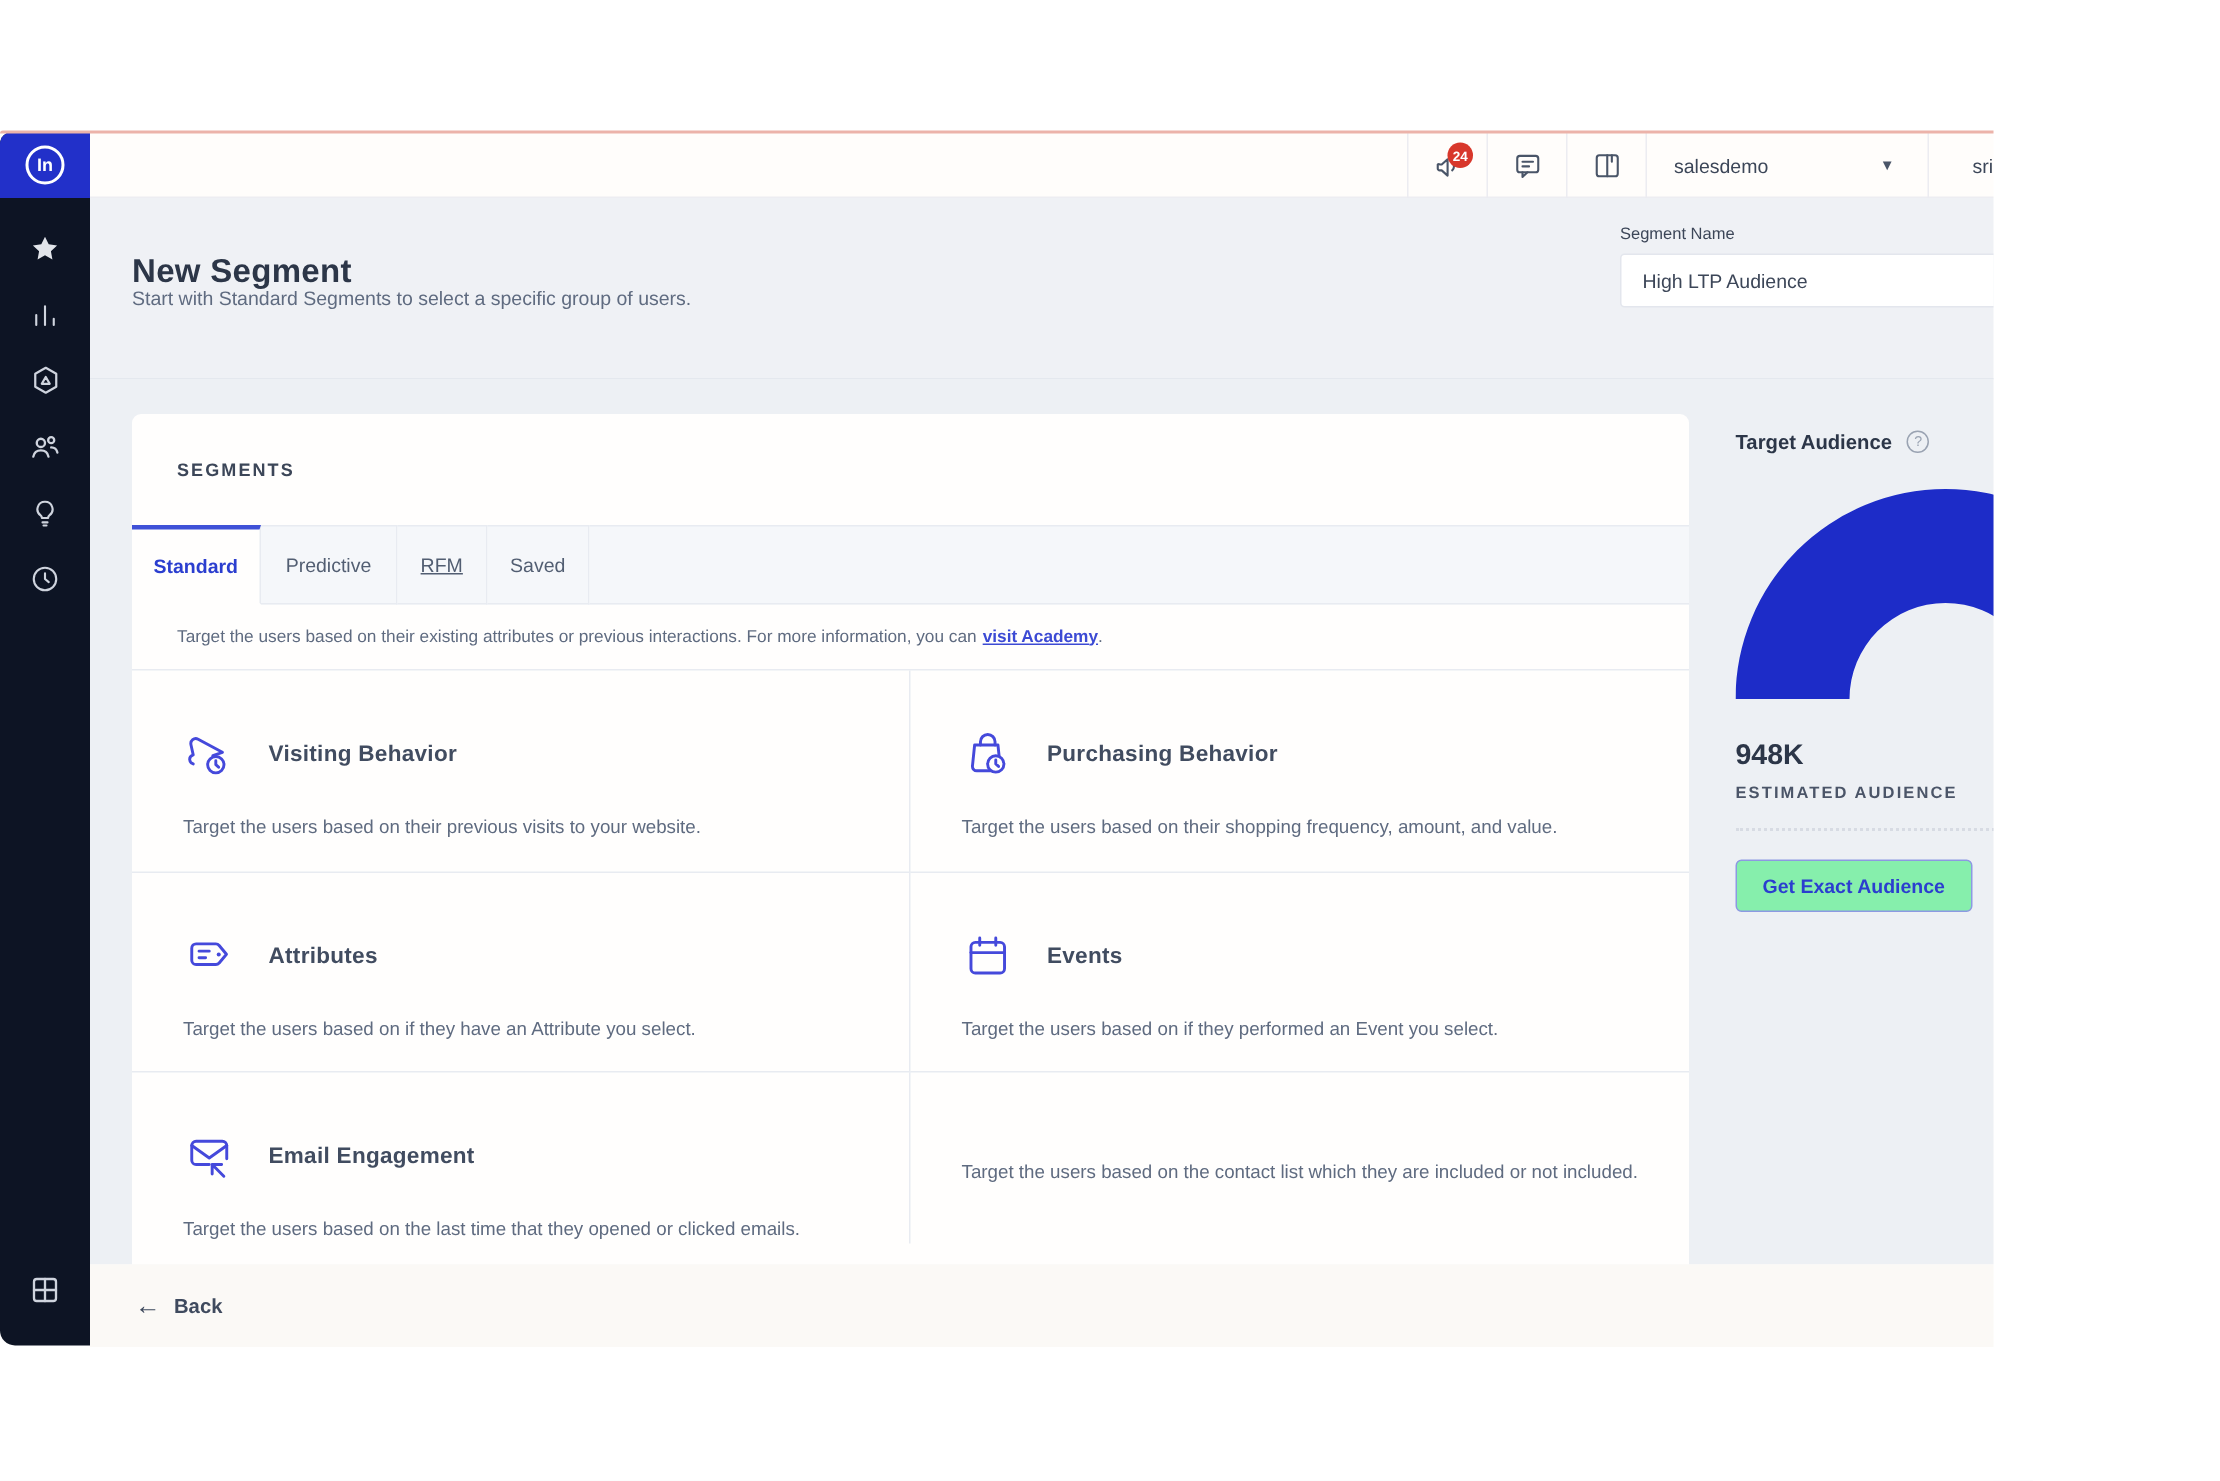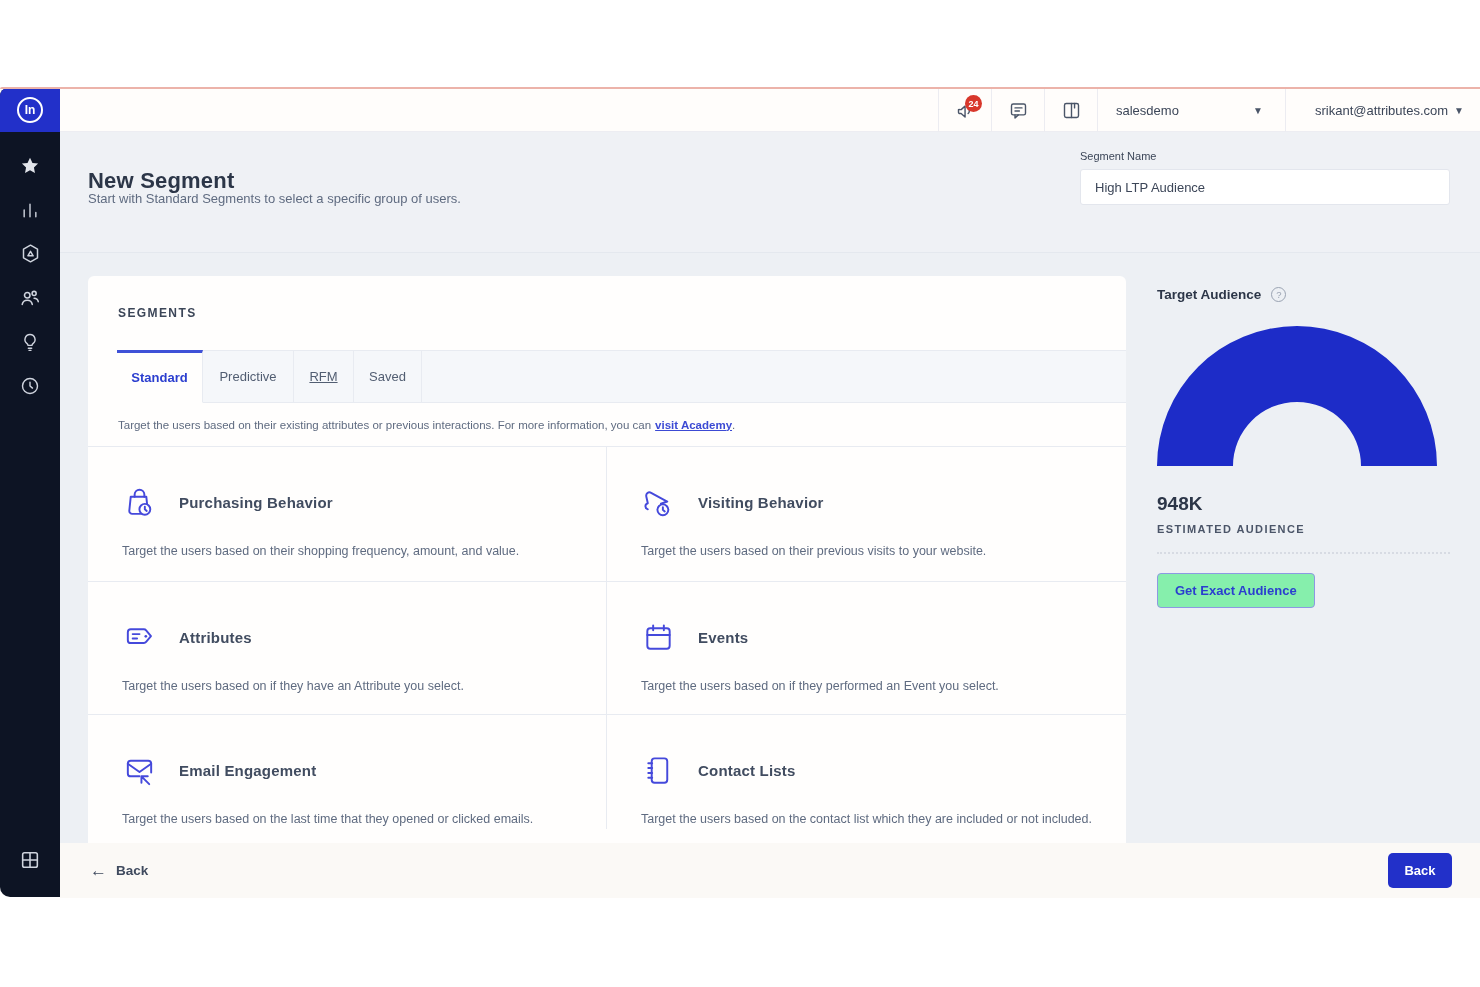--- a/index.html
+++ b/index.html
@@ -1,18 +1,18 @@
 <!DOCTYPE html>
 <html><head>
 <meta charset="utf-8">
 <style>
   * { margin:0; padding:0; box-sizing:border-box; }
   html,body { background:#ffffff; }
   body { font-family:"Liberation Sans", sans-serif; color:#2e3a4e; }
-  .canvas { position:relative; width:1480px; height:987px; background:#ffffff; overflow:hidden; }
+  .canvas { position:relative; width:1329px; height:987px; background:#ffffff; overflow:hidden; }
   .app { position:absolute; left:0; top:88px; width:1480px; height:810px; }
   .app-topline { position:absolute; left:0; top:-1px; width:1480px; height:2px; background:#ecb3aa; z-index:30; border-radius:6px 0 0 0; }
 
   
   .sidebar { position:absolute; left:0; top:0; width:60px; height:809px; background:#0d1424; border-radius:8px 0 0 10px; display:flex; flex-direction:column; align-items:center; z-index:20; }
   .logo { width:60px; height:44px; background:#2230c9; border-radius:8px 0 0 0; display:flex; align-items:center; justify-content:center; cursor:pointer; }
   .logo-circle { width:26px; height:26px; border:2px solid #ffffff; border-radius:50%; display:flex; align-items:center; justify-content:center; color:#ffffff; font-size:12px; font-weight:bold; }
   .side-icons { display:flex; flex-direction:column; align-items:center; gap:21px; margin-top:22px; flex:1; }
   .side-ic { width:23px; height:23px; display:flex; align-items:center; justify-content:center; cursor:pointer; }
   .side-ic svg { stroke:#cfd4de; fill:none; stroke-width:1.7; stroke-linecap:round; stroke-linejoin:round; }
@@ -38,21 +38,21 @@
   .segname-input { width:100%; height:36px; background:#ffffff; border:1px solid #e3e6ed; border-radius:3px; padding:0 14px; font-size:13px; color:#3c4658; font-family:"Liberation Sans", sans-serif; outline:none; }
 
   
   .content-bg { position:absolute; left:60px; top:165px; width:1420px; height:590px; background:#edf0f4; }
 
   
   .panel { position:absolute; left:88px; top:188px; width:1038px; height:567px; background:#fffefd; border-radius:6px 6px 0 0; overflow:hidden; z-index:5; }
   .panel-title { padding:30px 0 0 30px; height:74px; font-size:12px; font-weight:bold; letter-spacing:1.4px; color:#3c4658; }
   .tabs { display:flex; height:53px; }
   .tab { height:53px; display:flex; align-items:center; justify-content:center; font-size:13px; color:#525e72; background:#f5f7fa; border-top:1px solid #e8ebf1; border-right:1px solid #e8ebf1; border-bottom:1px solid #e8ebf1; cursor:pointer; }
-  .tab.active { background:#fffefd; color:#2b3ecf; font-weight:bold; border-top:3px solid #3f51d7; border-bottom:1px solid transparent;margin-left:29px; }
+  .tab.active { background:#fffefd; color:#2b3ecf; font-weight:bold; border-top:3px solid #3f51d7; border-bottom:1px solid transparent; }
   .tab-standard { width:86px; }
   .tab-predictive { width:91px; }
   .tab-rfm { width:60px;text-decoration:underline; }
   .tab-saved { width:68px; }
   .tab-filler { flex:1; background:#f5f7fa; border-top:1px solid #e8ebf1; border-bottom:1px solid #e8ebf1; }
   .info-row { height:44px; display:flex; align-items:center; padding-left:30px; border-bottom:1px solid #e8ebf1; font-size:11.5px; color:#5f6b80; }
   .info-link { color:#3c4ad4; font-weight:bold; text-decoration:underline; margin-left:4px; cursor:pointer; }
 
   .cards { display:grid; grid-template-columns:1fr 1fr; grid-template-rows:135px 133px auto; }
   .card { padding:36px 30px 0 34px; cursor:pointer; }
@@ -192,43 +192,43 @@
       <div class="info-row">
         <span>Target the users based on their existing attributes or previous interactions. For more information, you can</span>
         <span class="info-link">visit Academy</span>
           <span>.</span>
       </div>
 
       <div class="cards">
         <div class="card">
           <div class="card-head">
             <svg width="35" height="35" viewBox="0 0 36 36">
+                <path d="M7 25c-3-1-3.5-5 0-6.2L5.5 12c-.8-3 2.2-5.5 4.9-4L27 17l-6.5 2.3"></path>
+                <circle cx="22.5" cy="25.5" r="5.6" fill="#fffefd"></circle>
+                <path d="M22.5 22.8v2.7l1.9 1.7"></path>
+              </svg>
+            <span class="card-title">Visiting Behavior</span>
+          </div>
+          <div class="card-desc">Target the users based on their previous visits to your website.</div>
+        </div>
+        <div class="card">
+          <div class="card-head">
+            <svg width="35" height="35" viewBox="0 0 36 36">
                 <path d="M9 12h16l1.5 14.5a3 3 0 0 1-3 3.2H10.5a3 3 0 0 1-3-3.2L9 12z"></path>
                 <path d="M13 12v-2.2a5 5 0 0 1 10 0V12"></path>
                 <circle cx="23.5" cy="25" r="5.6" fill="#fffefd"></circle>
                 <path d="M23.5 22.3V25l1.9 1.7"></path>
               </svg>
             <span class="card-title">Purchasing Behavior</span>
           </div>
           <div class="card-desc">Target the users based on their shopping frequency, amount, and value.</div>
         </div>
         <div class="card">
           <div class="card-head">
             <svg width="35" height="35" viewBox="0 0 36 36">
-                <path d="M7 25c-3-1-3.5-5 0-6.2L5.5 12c-.8-3 2.2-5.5 4.9-4L27 17l-6.5 2.3"></path>
-                <circle cx="22.5" cy="25.5" r="5.6" fill="#fffefd"></circle>
-                <path d="M22.5 22.8v2.7l1.9 1.7"></path>
-              </svg>
-            <span class="card-title">Visiting Behavior</span>
-          </div>
-          <div class="card-desc">Target the users based on their previous visits to your website.</div>
-        </div>
-        <div class="card">
-          <div class="card-head">
-            <svg width="35" height="35" viewBox="0 0 36 36">
                 <path d="M6 12.5a3 3 0 0 1 3-3h13.5a3 3 0 0 1 2.3 1.1l5 6-5 6a3 3 0 0 1-2.3 1.1H9a3 3 0 0 1-3-3v-8.2z"></path>
                 <path d="M11 14.5h7M11 19h4.5"></path>
                 <circle cx="24.5" cy="16.8" r="1.4" fill="#4549db" stroke="none"></circle>
               </svg>
             <span class="card-title">Attributes</span>
           </div>
           <div class="card-desc">Target the users based on if they have an Attribute you select.</div>
         </div>
         <div class="card">
           <div class="card-head">
@@ -246,27 +246,20 @@
             <svg width="35" height="35" viewBox="0 0 36 36">
                 <path d="M30 20v-9a3 3 0 0 0-3-3H9a3 3 0 0 0-3 3v10a3 3 0 0 0 3 3h9"></path>
                 <path d="M6 11l12 8.5L30 11"></path>
                 <path d="M28 32l-8-8M20 30.5V24h6.5"></path>
               </svg>
             <span class="card-title">Email Engagement</span>
           </div>
           <div class="card-desc">Target the users based on the last time that they opened or clicked emails.</div>
         </div>
         <div class="card">
-          <div class="card-head">
-            <svg width="35" height="35" viewBox="0 0 36 36">
-                <rect x="11" y="5.5" width="16" height="25" rx="3"></rect>
-                <path d="M7.5 10.5h4M7.5 15.5h4M7.5 20.5h4M7.5 25.5h4"></path>
-              </svg>
-            <span class="card-title">Contact Lists</span>
-          </div>
           <div class="card-desc">Target the users based on the contact list which they are included or not included.</div>
         </div>
       </div>
     </div>
 
     <div class="aud">
       <div class="aud-head">
         <span class="aud-title">Target Audience</span>
         <span class="help-ic">?</span>
       </div>

